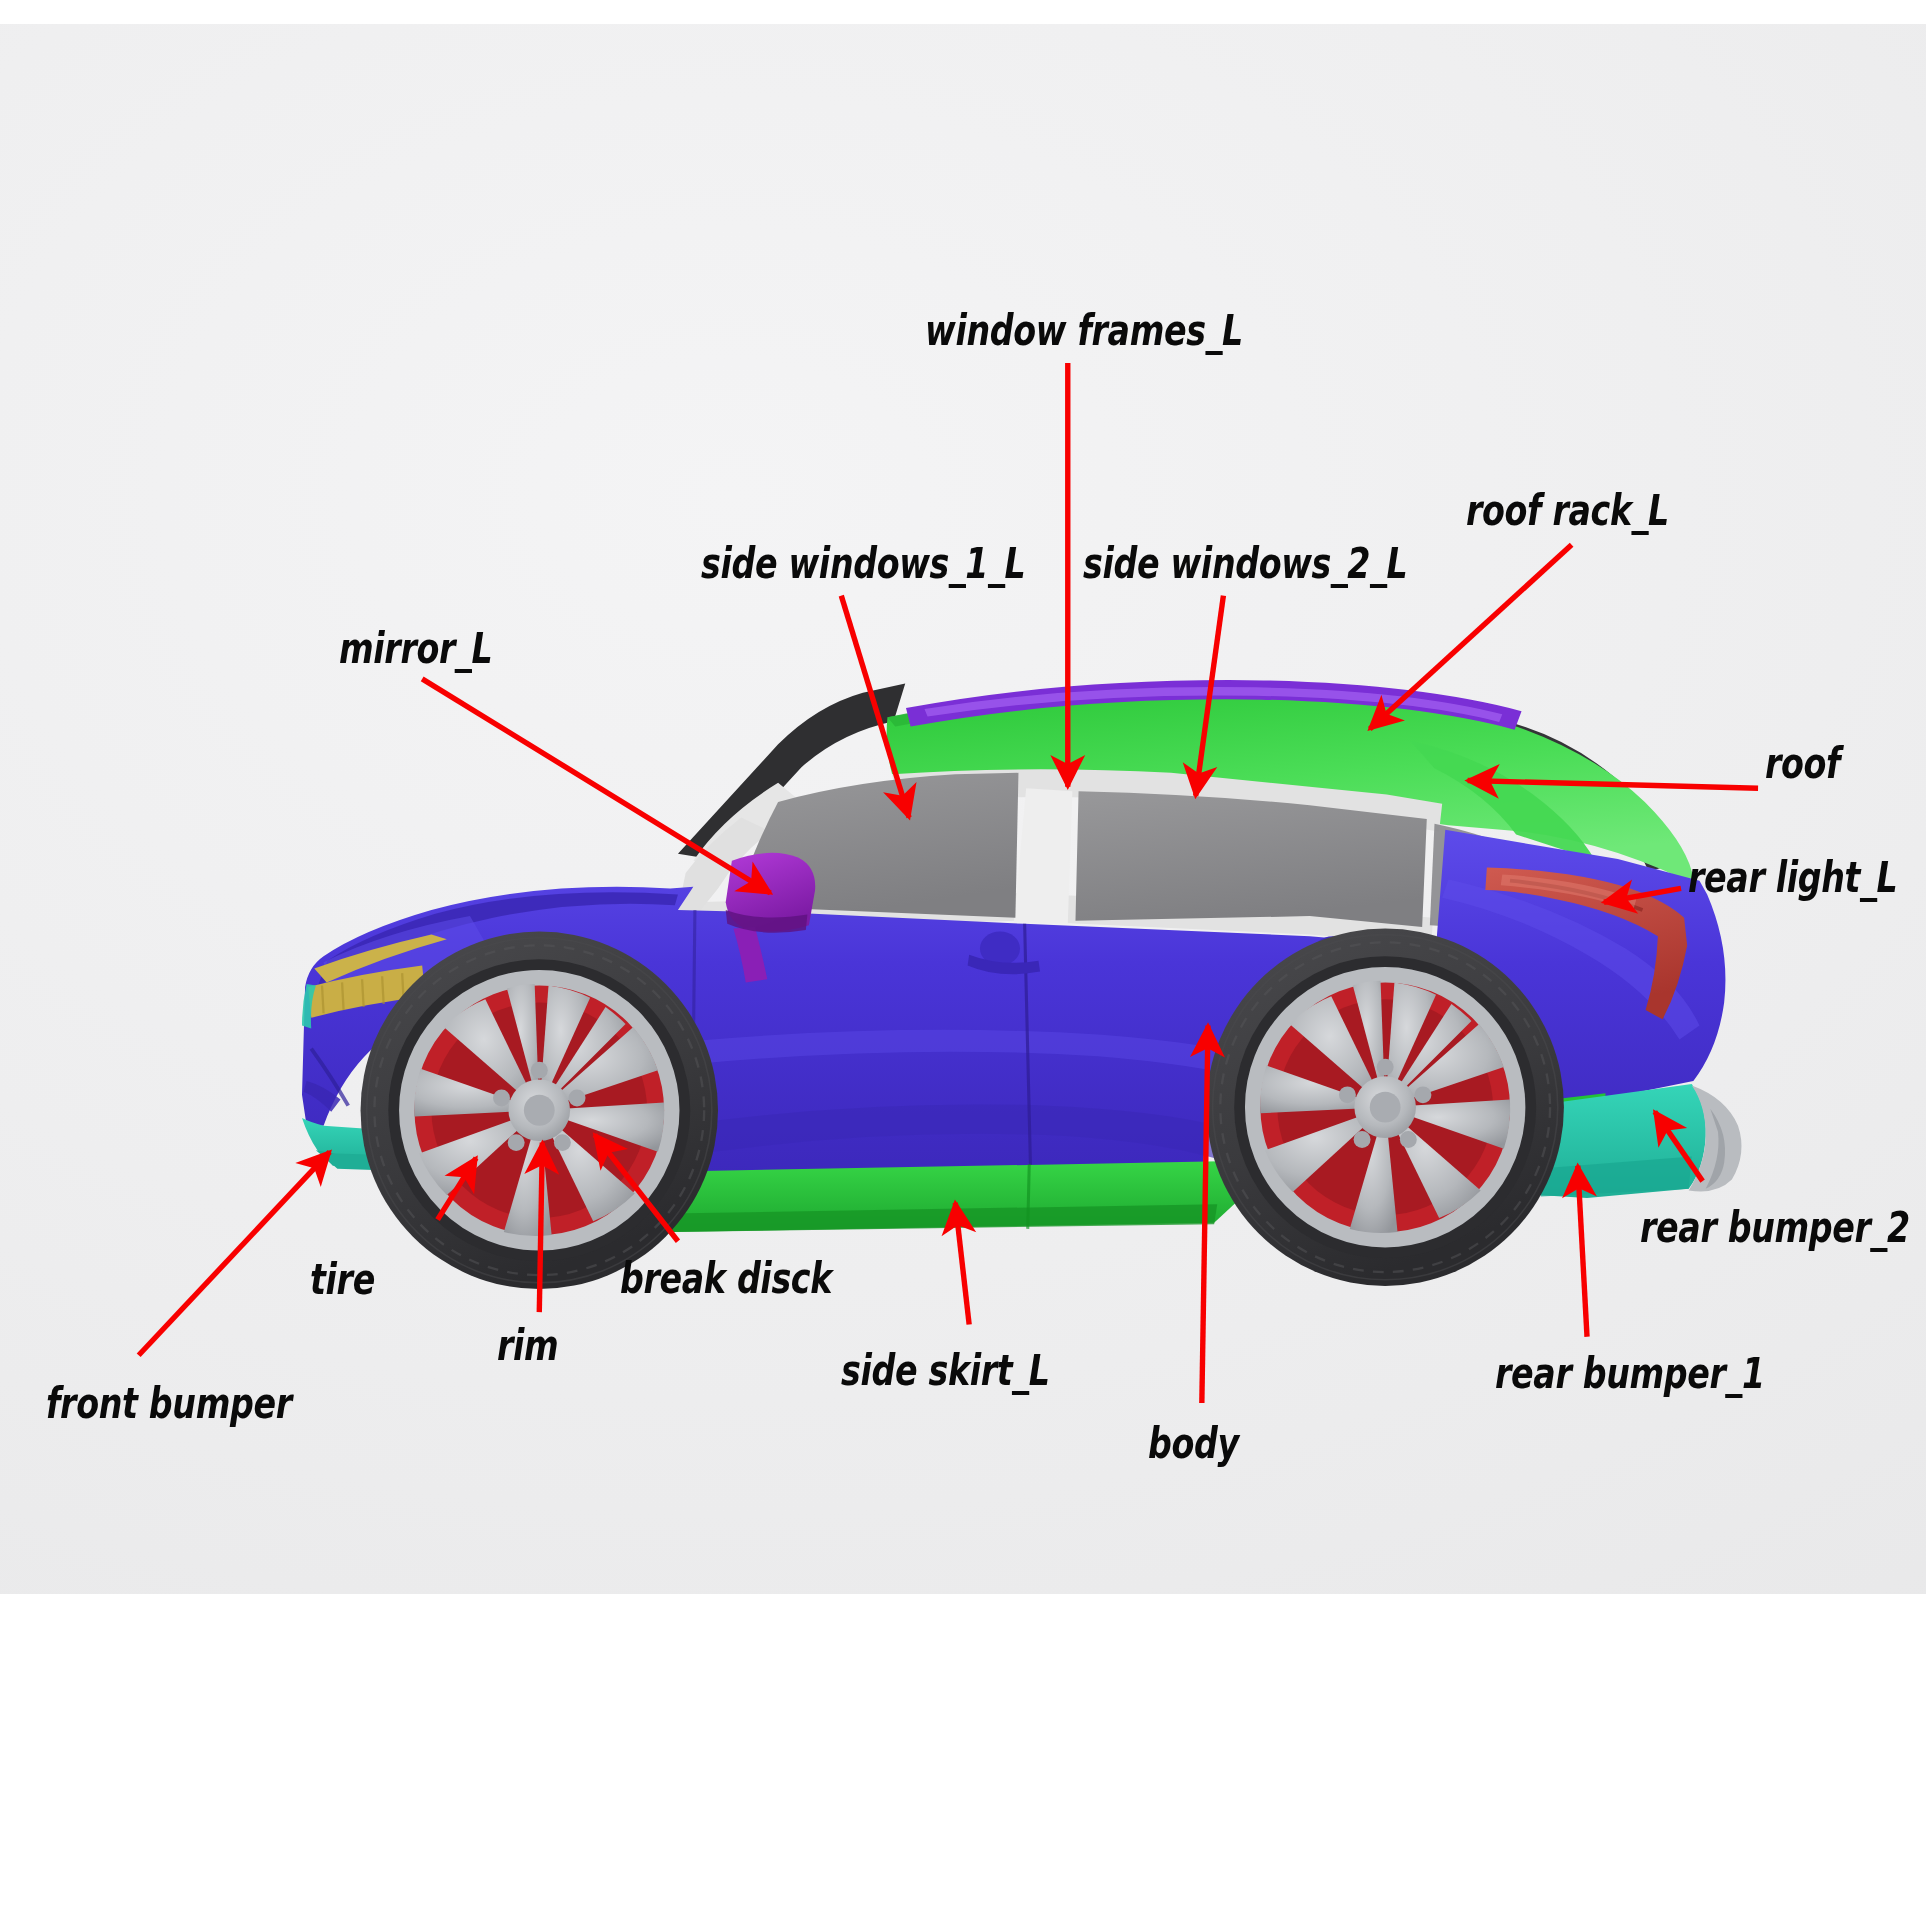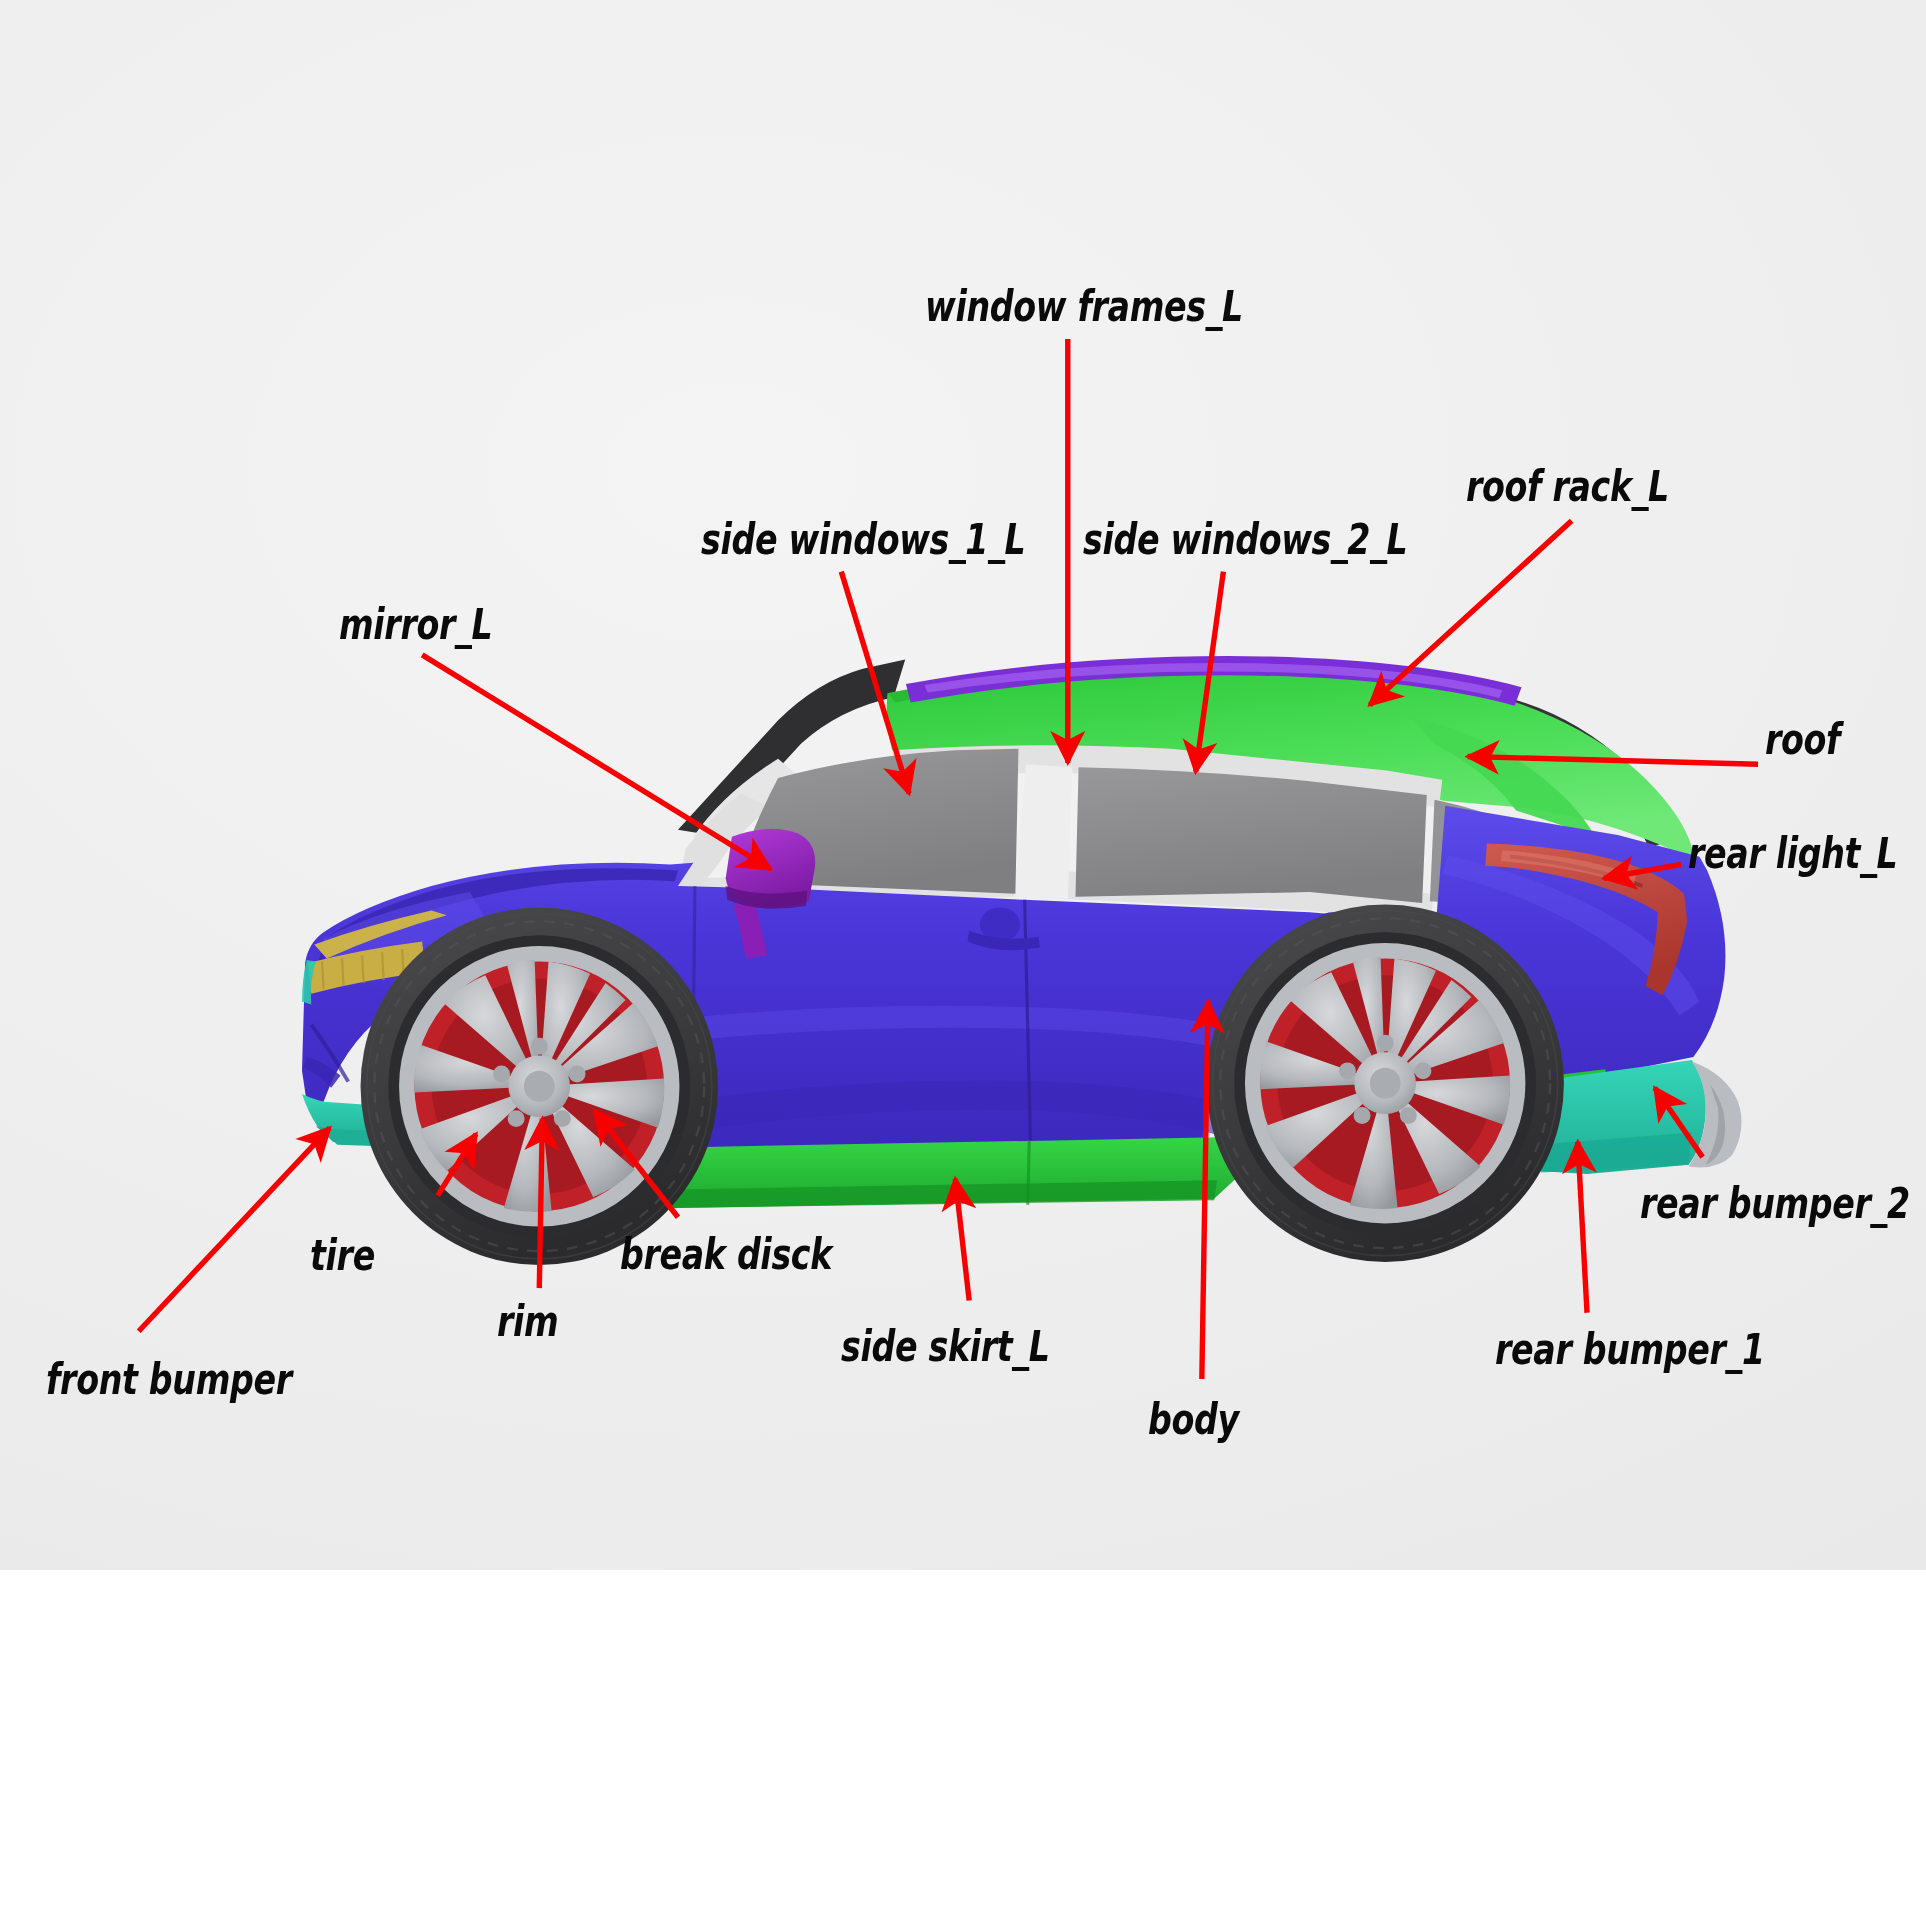--- a/index.html
+++ b/index.html
@@ -7,20 +7,21 @@
     padding: 0;
     background: #ffffff;
   }
   #stage {
     position: relative;
     width: 1926px;
     height: 1570px;
     overflow: hidden;
     background: radial-gradient(ellipse 140% 120% at 38% 30%, #f4f4f5 0%, #eeeeef 42%, #e9e9ea 72%, #e4e4e6 100%);
     font-family: "DejaVu Sans Condensed", "Liberation Sans Narrow", "Liberation Sans", sans-serif;
+    margin-top: 24px;
   }
   #diagram-svg {
     position: absolute;
     left: 0;
     top: 0;
     width: 1926px;
     height: 1926px;
     display: block;
   }
   .callout-label {

